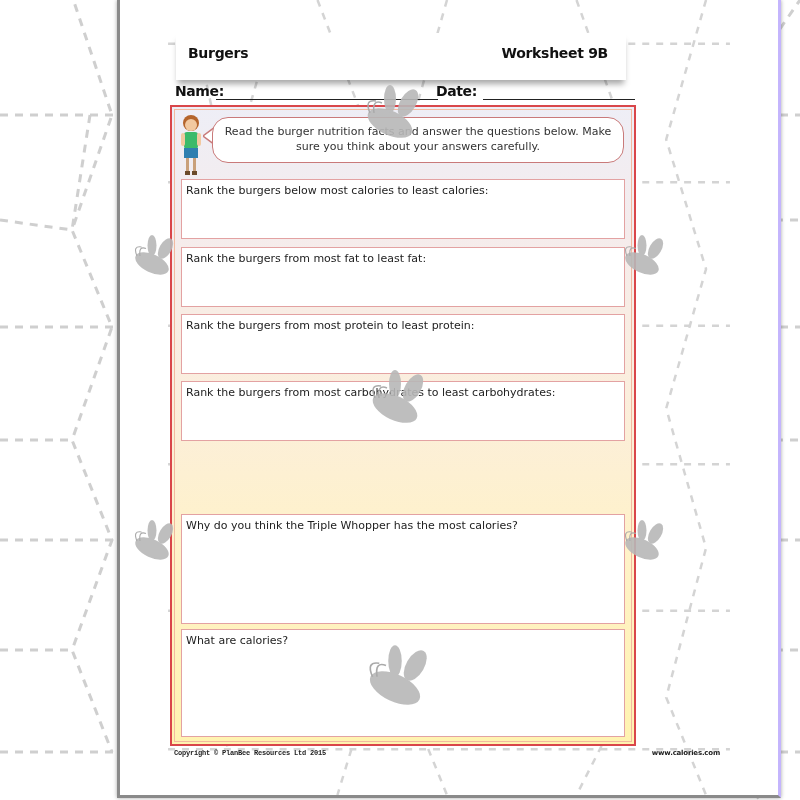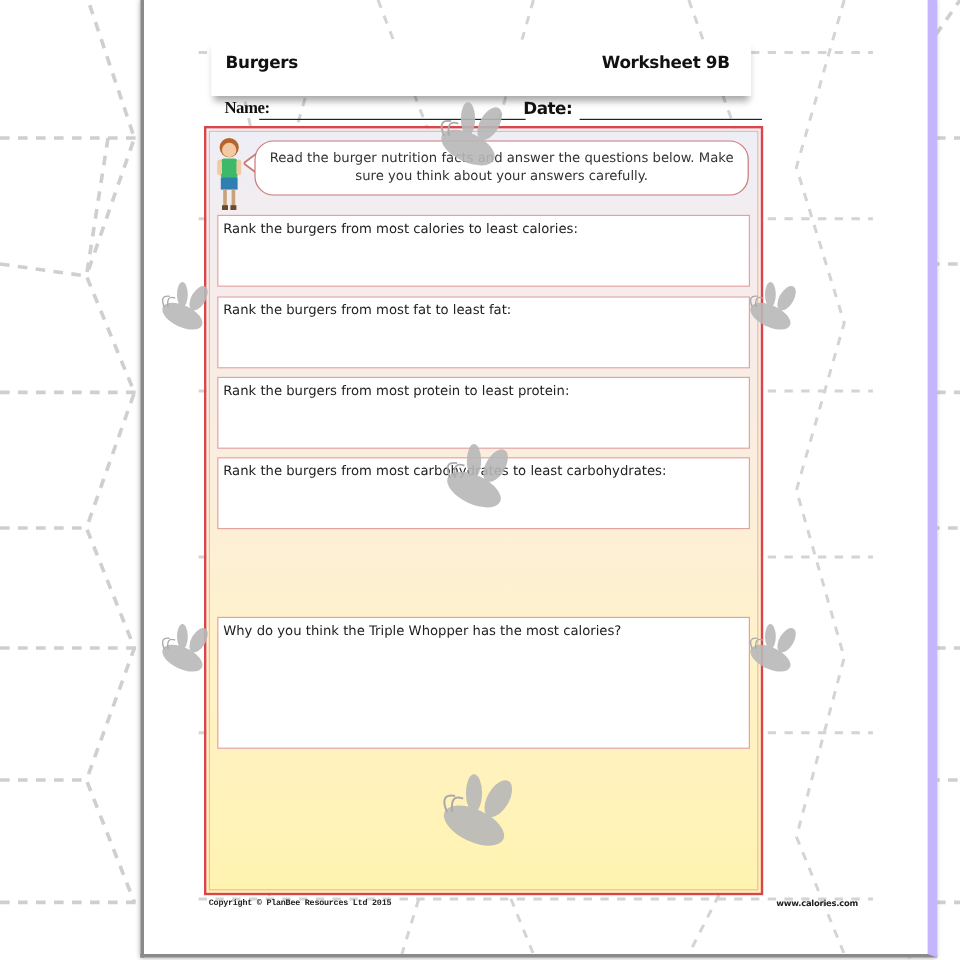--- a/index.html
+++ b/index.html
@@ -6,35 +6,35 @@
     body {
       width: 800px; height: 800px; position: relative; overflow: hidden;
       background: #ffffff;
       font-family: "DejaVu Sans", sans-serif;
     }
     .bg-pattern { position: absolute; left: 0; top: 0; width: 800px; height: 800px; }
     .page {
       position: absolute; left: 117px; top: 0; width: 664px; height: 798px;
       background: #ffffff;
       border-left: 3px solid #8a8a8a;
-      border-right: 8px solid #c4b5fd;
+      border-right: 3px solid #c4b5fd;
       border-bottom: 3px solid #8a8a8a;
       box-shadow: 0 0 4px rgba(0,0,0,0.35);
       box-sizing: border-box;
     }
     .page-pattern { position: absolute; left: 0; top: 0; width: 100%; height: 100%; pointer-events: none; }
     .title-strip {
       position: absolute; left: 56px; top: 33px; width: 450px; height: 47px;
       background: #fff;
       box-shadow: 0 6px 6px -2px rgba(0,0,0,0.35);
     }
     .title-left { position: absolute; left: 12px; top: 12px; font-family: "DejaVu Sans", sans-serif; font-weight: bold; font-size: 14px; color: #111; letter-spacing: -0.3px; }
     .title-right { position: absolute; right: 18px; top: 12px; font-family: "DejaVu Sans", sans-serif; font-weight: bold; font-size: 14px; color: #111; letter-spacing: -0.3px; }
     .name-row { position: absolute; left: 51px; top: 83px; width: 460px; height: 18px; font-weight: bold; font-size: 14px; color: #111; letter-spacing: -0.4px; }
-    .name-label { position: absolute; left: 16px; top: 0; font-family: Liberation Serif, serif; }
+    .name-label { position: absolute; left: 4px; top: 0; }
     .name-line { position: absolute; left: 45px; top: 16px; width: 222px; border-bottom: 1px solid #222; }
     .date-label { position: absolute; left: 265px; top: 0; }
     .date-line { position: absolute; left: 312px; top: 16px; width: 152px; border-bottom: 1px solid #222; }
     .frame {
       position: absolute; left: 50px; top: 105px; width: 466px; height: 641px;
       border: 2px solid #d9464a;
       background: linear-gradient(to bottom, #eeeef6 0%, #f5ecec 20%, #fbeedd 45%, #fff2c8 70%, #fff3b0 100%);
       box-sizing: border-box;
     }
     .frame-inner {
@@ -131,33 +131,36 @@
     </svg>
 
     <svg class="bubble-tail" viewBox="0 0 12 18">
       <path d="M12,0 L0,9 L12,18" fill="#fff" stroke="#c97a7a" stroke-width="1.5"></path>
     </svg>
     <div class="bubble">
       <div class="bubble-text">Read the burger nutrition facts and answer the questions below. Make sure you think about your answers carefully.</div>
     </div>
 
     <div class="qbox" style="top:72px;height:60px;">
-      <span class="qtext">Rank the burgers from most calories to least calories:</span>
+      <span class="qtext">Rank the burgers below most calories to least calories:</span>
     </div>
     <div class="qbox" style="top:140px;height:60px;">
       <span class="qtext">Rank the burgers from most fat to least fat:</span>
     </div>
     <div class="qbox" style="top:207px;height:60px;">
       <span class="qtext">Rank the burgers from most protein to least protein:</span>
     </div>
     <div class="qbox" style="top:274px;height:60px;">
       <span class="qtext">Rank the burgers from most carbohydrates to least carbohydrates:</span>
     </div>
     <div class="qbox" style="top:407px;height:110px;">
       <span class="qtext">Why do you think the Triple Whopper has the most calories?</span>
+    </div>
+    <div class="qbox" style="top:522px;height:108px;">
+      <span class="qtext">What are calories?</span>
     </div>
   </div>
 
   <span class="footer-left">Copyright © PlanBee Resources Ltd 2015</span>
   <span class="footer-right">www.calories.com</span>
 </div>
 
 <svg class="bee" style="left:350px;top:85px;width:80px;height:60px;" viewBox="0 0 80 60">
   <g fill="#b8b8b8" opacity="0.9">
     <ellipse cx="40" cy="38" rx="24" ry="12" transform="rotate(25 40 38)"></ellipse>

